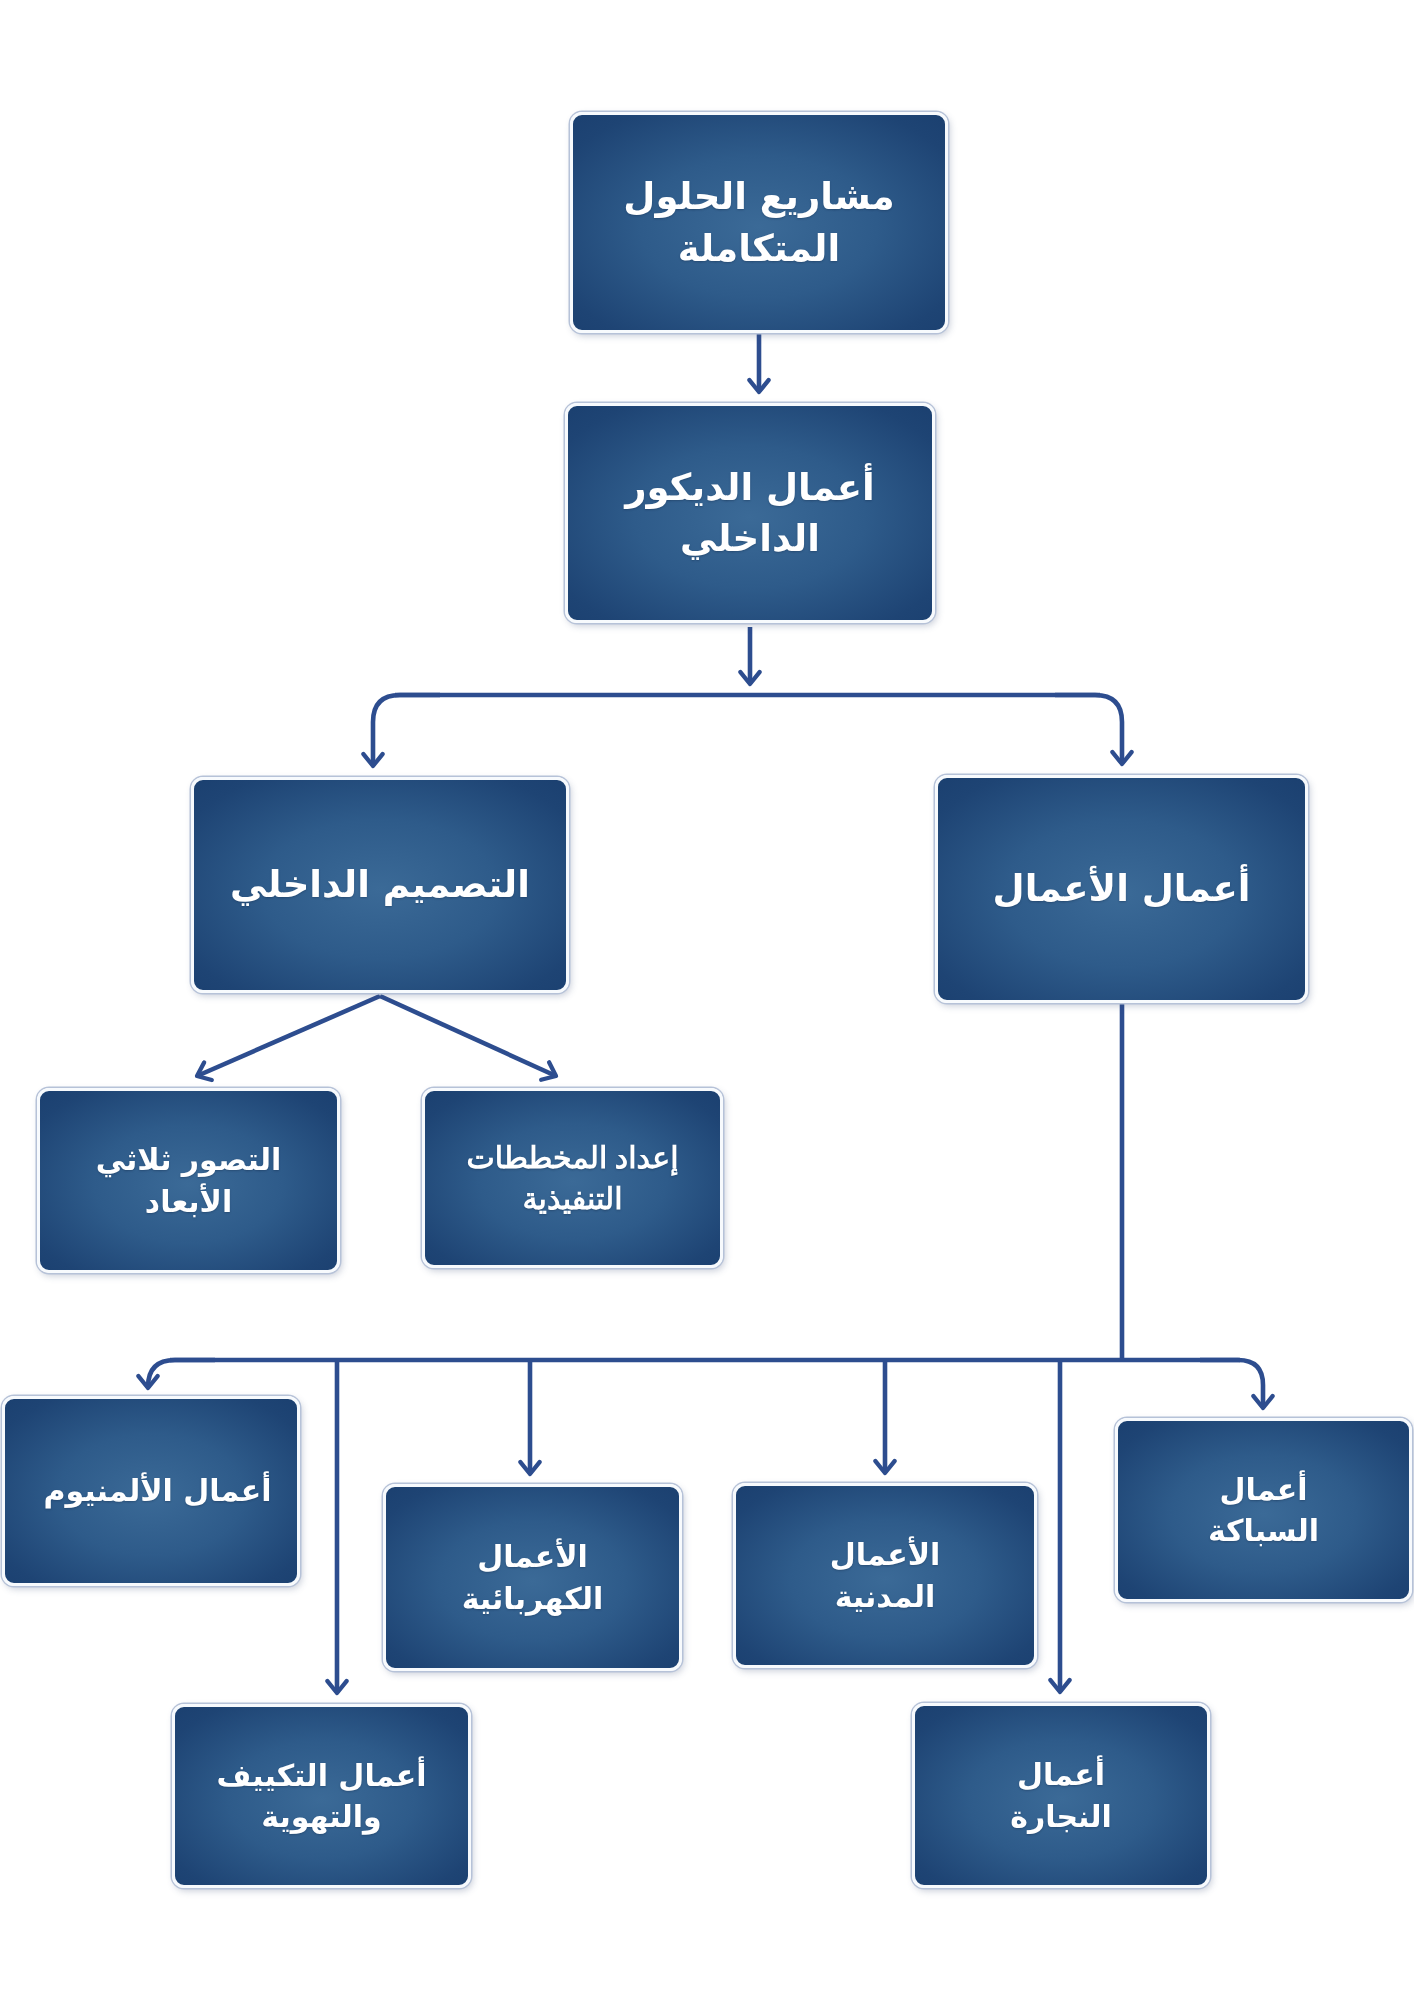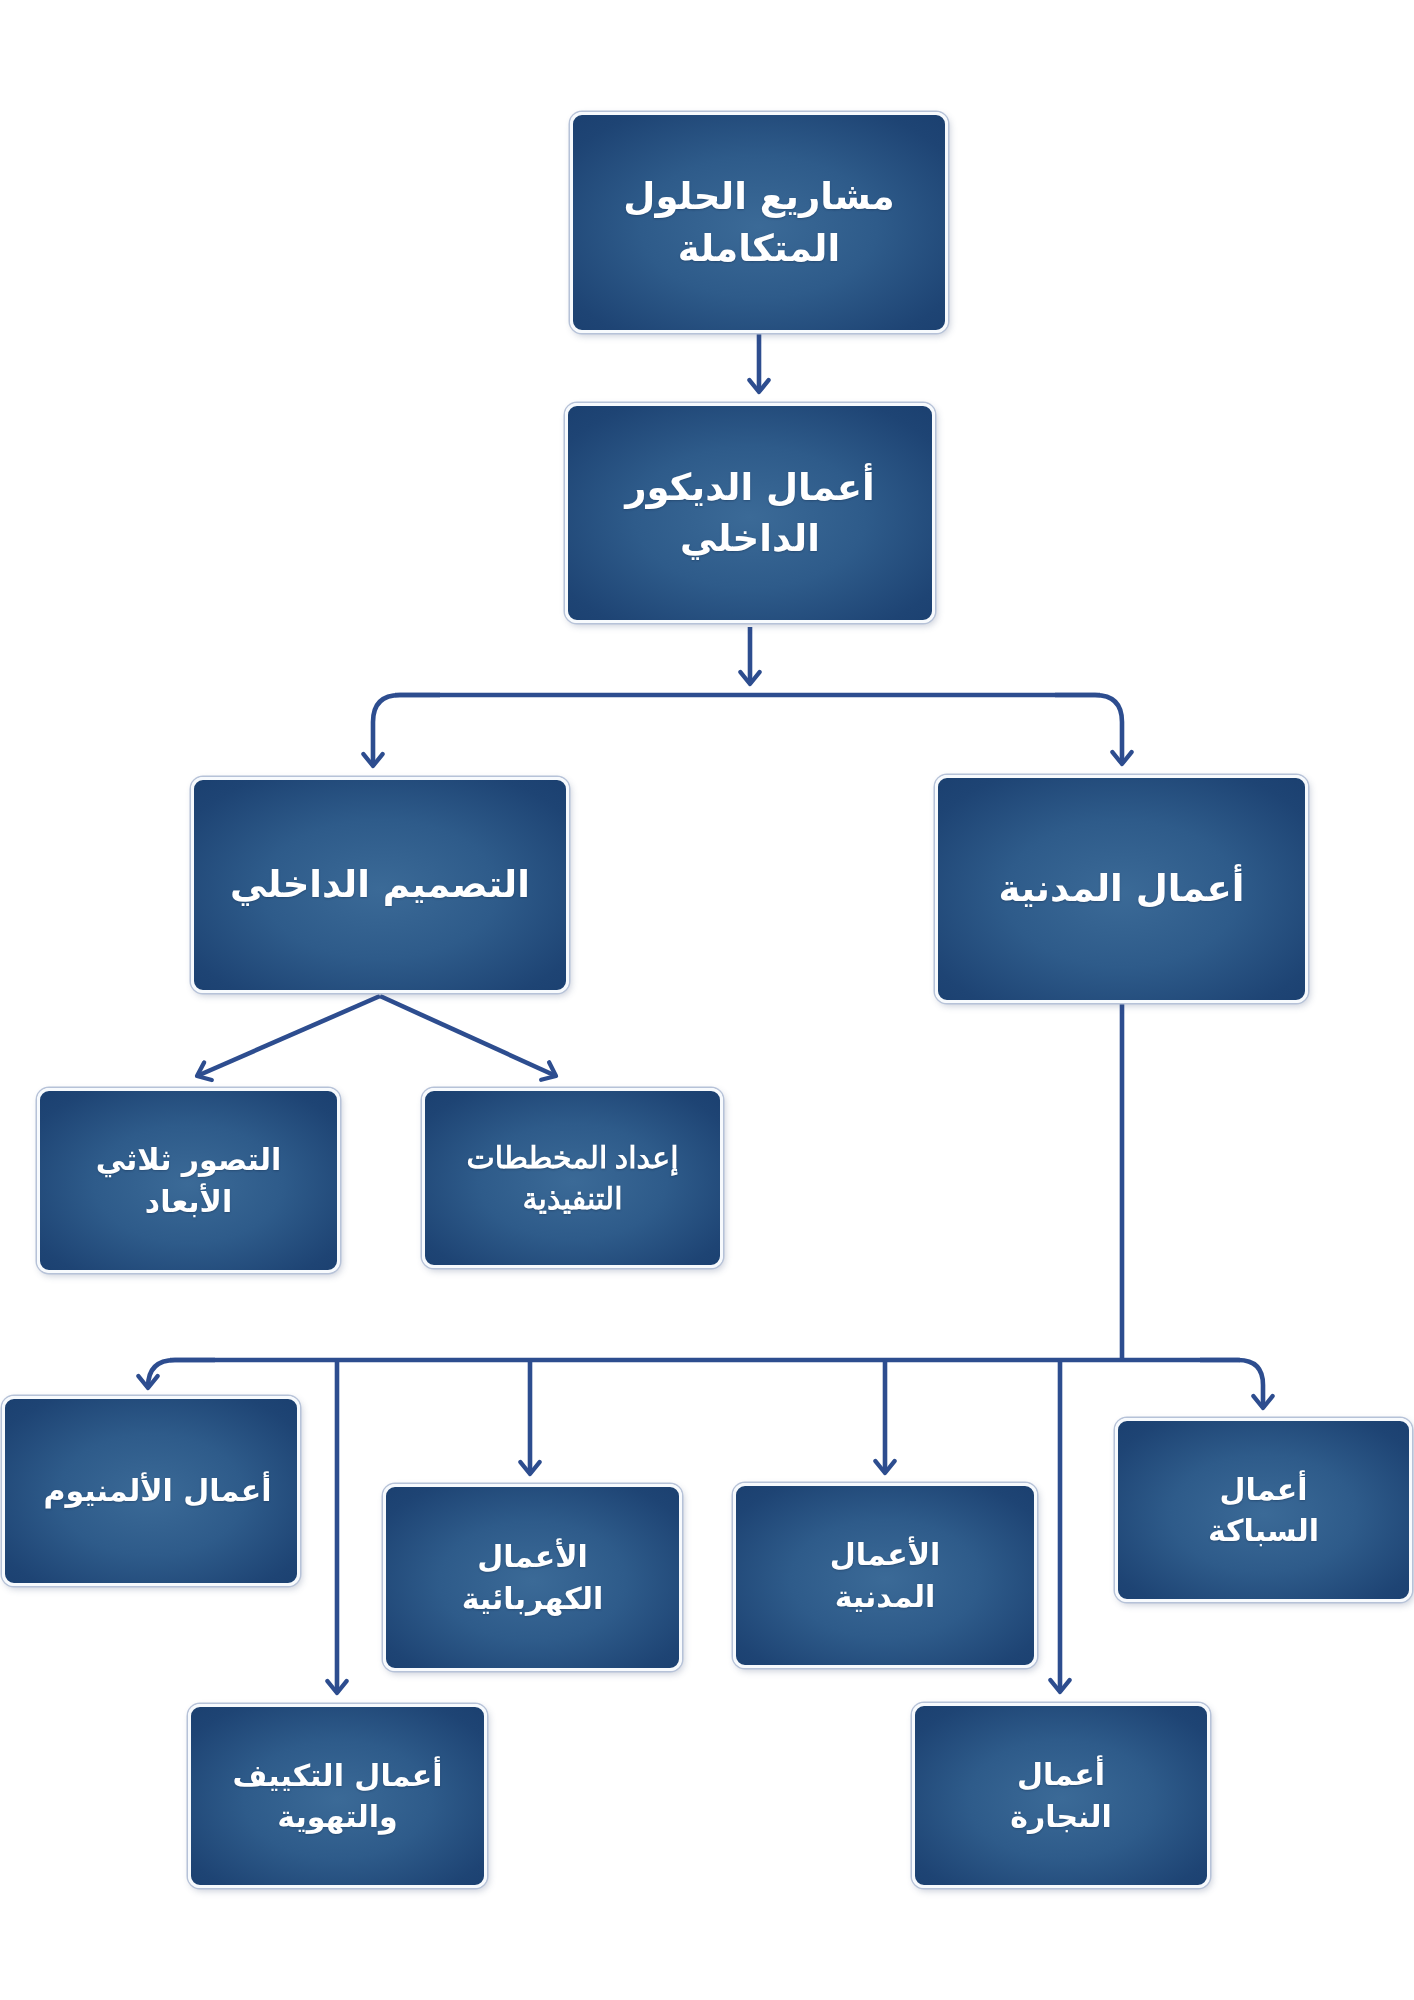--- a/index.html
+++ b/index.html
@@ -86,21 +86,21 @@
   <div class="node fs-lg" style="left:565px; top:403px; width:370px; height:220px;">
     <span>أعمال الديكور
 الداخلي</span>
   </div>
 
   <div class="node fs-lg" style="left:191px; top:777px; width:378px; height:216px;">
     <span>التصميم الداخلي</span>
   </div>
 
   <div class="node fs-lg" style="left:935px; top:775px; width:373px; height:228px;">
-    <span>أعمال المدنية</span>
+    <span>أعمال الأعمال</span>
   </div>
 
   <div class="node fs-md" style="left:37px; top:1088px; width:303px; height:185px;">
     <span>التصور ثلاثي
 الأبعاد</span>
   </div>
 
   <div class="node fs-md" style="left:422px; top:1088px; width:301px; height:180px;font-family:Liberation Serif, serif;">
     <span>إعداد المخططات
 التنفيذية</span>
@@ -118,21 +118,21 @@
   <div class="node fs-md" style="left:733px; top:1483px; width:304px; height:185px;">
     <span>الأعمال
 المدنية</span>
   </div>
 
   <div class="node fs-md" style="left:1115px; top:1418px; width:297px; height:184px;">
     <span>أعمال
 السباكة</span>
   </div>
 
-  <div class="node fs-md" style="left:188px; top:1704px; width:299px; height:184px;">
+  <div class="node fs-md" style="left:172px; top:1704px; width:299px; height:184px;">
     <span>أعمال التكييف
 والتهوية</span>
   </div>
 
   <div class="node fs-md" style="left:912px; top:1703px; width:298px; height:185px;">
     <span>أعمال
 النجارة</span>
   </div>
 
 </div>

